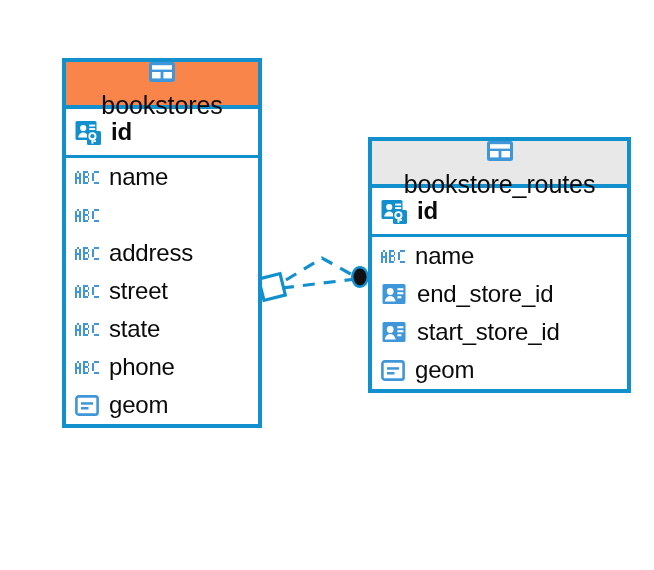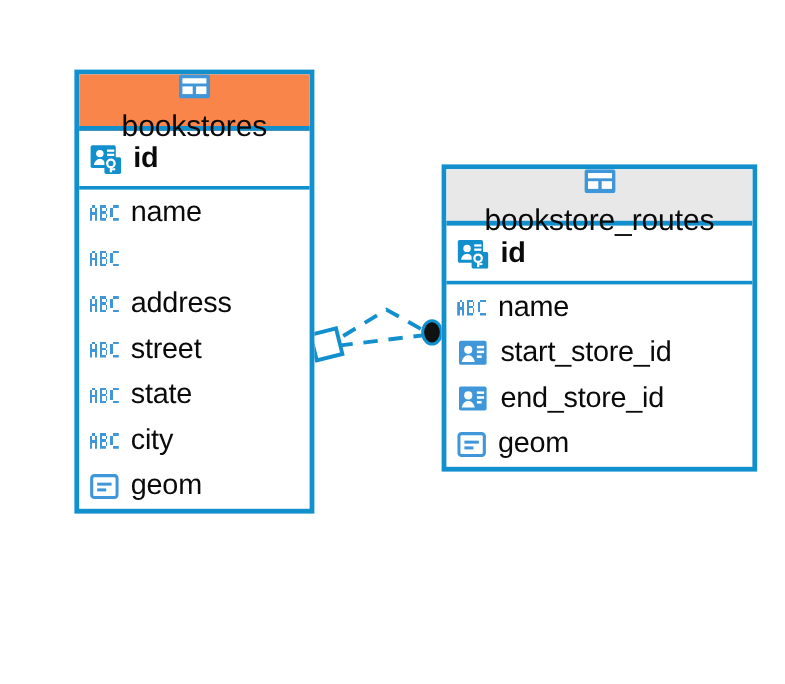--- a/index.html
+++ b/index.html
@@ -278,21 +278,21 @@
               <rect x="13" y="3" width="1" height="3"></rect>
                 <rect x="10" y="6" width="3" height="2"></rect>
               <rect x="13" y="8" width="1" height="4"></rect>
                 <rect x="10" y="12" width="3" height="2"></rect>
               <rect x="17" y="3" width="2" height="8"></rect>
                 <rect x="19" y="1" width="5" height="2"></rect>
               <rect x="19" y="12" width="5" height="2"></rect>
             </g>
           </svg>
         </span>
-        <span class="row-label">city</span>
+        <span class="row-label">phone</span>
       </div>
 
 
 
       <div class="row">
         <span class="icon icon-geom">
           <svg viewBox="0 0 24 21" width="24" height="21">
             <rect x="1.4" y="1.4" width="21.2" height="18.2" rx="2.2" fill="none" stroke="#3f96d8" stroke-width="2.6"></rect>
             <rect x="6" y="7.2" width="12" height="2.5" fill="#3f96d8"></rect>
             <rect x="6" y="12" width="7.5" height="2.5" fill="#3f96d8"></rect>
@@ -365,35 +365,35 @@
         <span class="icon icon-fk">
           <svg viewBox="0 0 26 26" width="26" height="26">
             <rect x="1.5" y="3" width="23" height="20" rx="1.6" fill="#3f96d8"></rect>
             <circle cx="9.2" cy="10.5" r="3.4" fill="#ffffff"></circle>
             <path d="M3.8 20.6 c0.7 -4 3.3 -5.5 5.4 -5.5 s4.7 1.5 5.4 5.5 z" fill="#ffffff"></path>
             <rect x="16.4" y="7.2" width="6" height="2.1" fill="#ffffff"></rect>
             <rect x="16.4" y="11.2" width="6" height="2.1" fill="#ffffff"></rect>
             <rect x="16.4" y="15.2" width="4" height="2.1" fill="#ffffff"></rect>
           </svg>
         </span>
-        <span class="row-label">start_store_id</span>
+        <span class="row-label">end_store_id</span>
       </div>
 
       <div class="row">
         <span class="icon icon-fk">
           <svg viewBox="0 0 26 26" width="26" height="26">
             <rect x="1.5" y="3" width="23" height="20" rx="1.6" fill="#3f96d8"></rect>
             <circle cx="9.2" cy="10.5" r="3.4" fill="#ffffff"></circle>
             <path d="M3.8 20.6 c0.7 -4 3.3 -5.5 5.4 -5.5 s4.7 1.5 5.4 5.5 z" fill="#ffffff"></path>
             <rect x="16.4" y="7.2" width="6" height="2.1" fill="#ffffff"></rect>
             <rect x="16.4" y="11.2" width="6" height="2.1" fill="#ffffff"></rect>
             <rect x="16.4" y="15.2" width="4" height="2.1" fill="#ffffff"></rect>
           </svg>
         </span>
-        <span class="row-label">end_store_id</span>
+        <span class="row-label">start_store_id</span>
       </div>
 
       <div class="row">
         <span class="icon icon-geom">
           <svg viewBox="0 0 24 21" width="24" height="21">
             <rect x="1.4" y="1.4" width="21.2" height="18.2" rx="2.2" fill="none" stroke="#3f96d8" stroke-width="2.6"></rect>
             <rect x="6" y="7.2" width="12" height="2.5" fill="#3f96d8"></rect>
             <rect x="6" y="12" width="7.5" height="2.5" fill="#3f96d8"></rect>
           </svg>
         </span>

